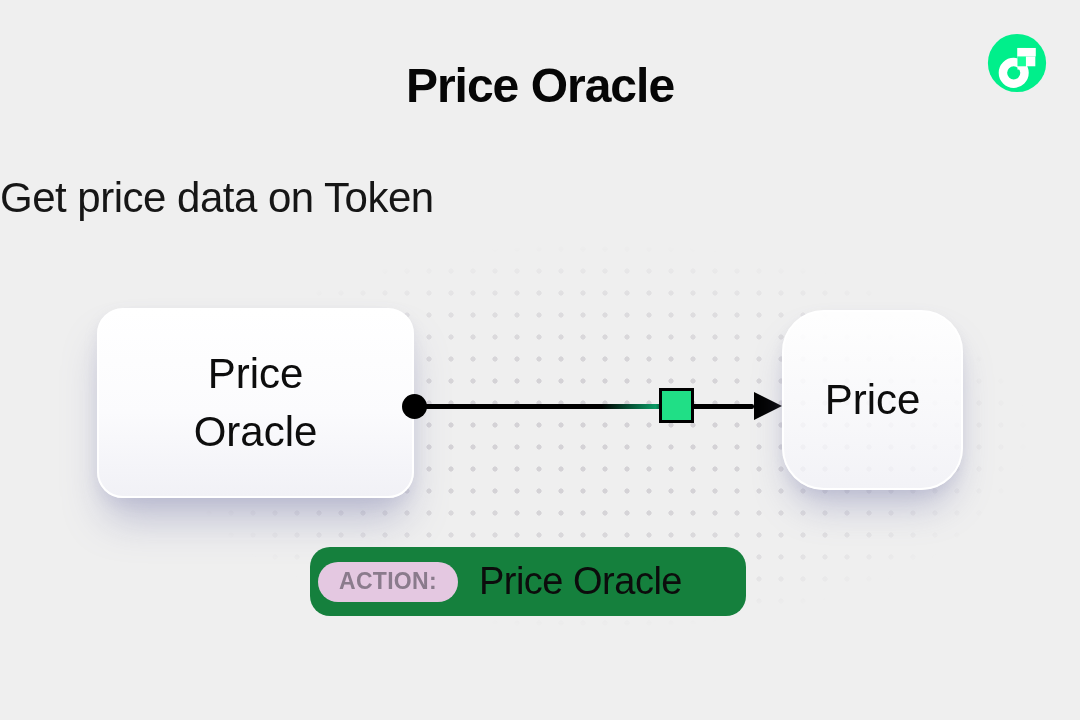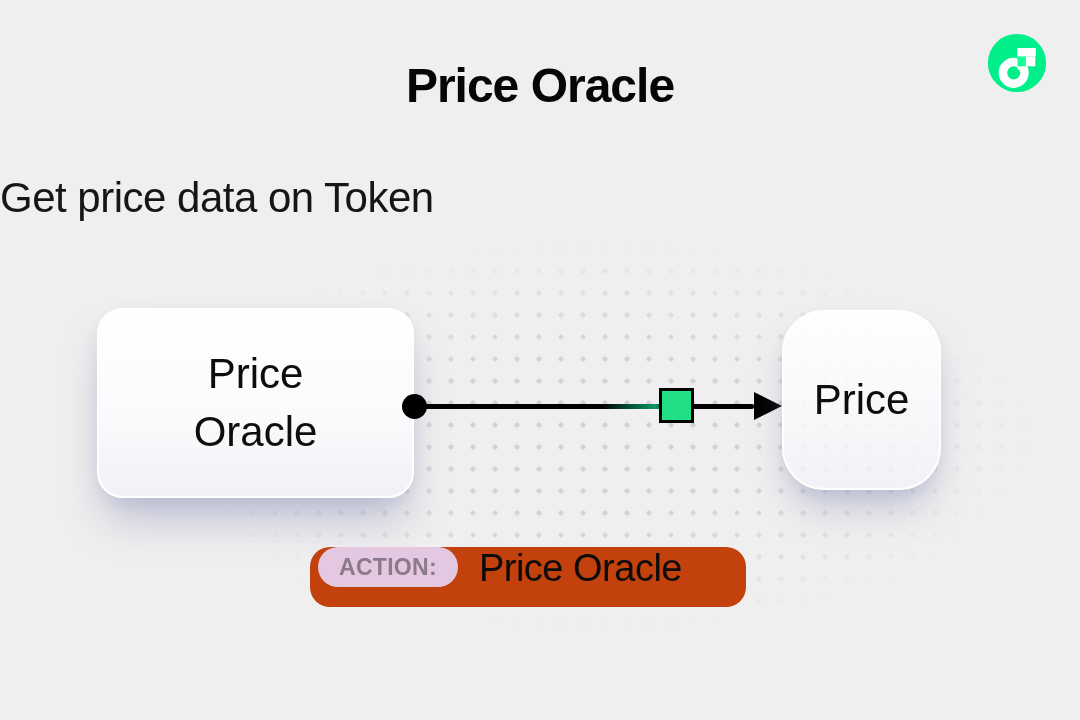--- a/index.html
+++ b/index.html
@@ -84,21 +84,21 @@
     font-size: 42px;
   }
   .node-source .node-label {
     width: min-content;
     text-align: center;
     line-height: 1.38;
   }
   .node-target {
     left: 782px;
     top: 310px;
-    width: 159px;
+    width: 181px;
     height: 180px;
     border-radius: 42px;
     background: linear-gradient(180deg, rgba(255,255,255,0.95) 0%, rgba(250,250,253,0.80) 60%, rgba(244,244,250,0.70) 100%);
     box-shadow: 0 24px 36px -8px rgba(128,131,176,0.42), 0 6px 12px rgba(150,150,185,0.14);
     font-size: 42px;
   }
 
   
   .port-dot {
     position: absolute;
@@ -137,25 +137,26 @@
     border-bottom: 14.5px solid transparent;
     border-left: 28px solid #000;
   }
 
   
   .action-badge {
     position: absolute;
     left: 310px;
     top: 547px;
     width: 436px;
-    height: 60px;
+    height: 69px;
     box-sizing: border-box;
     border-radius: 20px;
-    background: #c2410c;
+    background: #15803d;
     display: flex;
+    align-items: center;
     padding-left: 8px;
   }
   .action-pill {
     height: 40px;
     display: flex;
     align-items: center;
     padding: 0 21px;
     border-radius: 20px;
     background: #E4C8E1;
     color: #8A7B8C;

